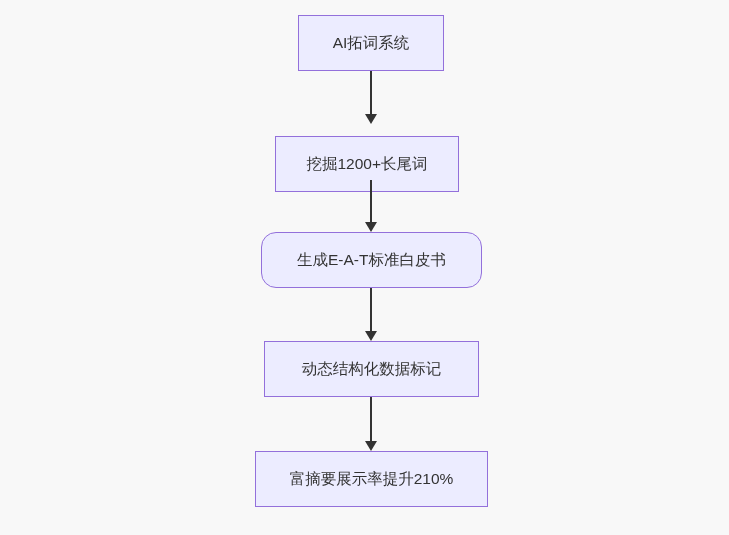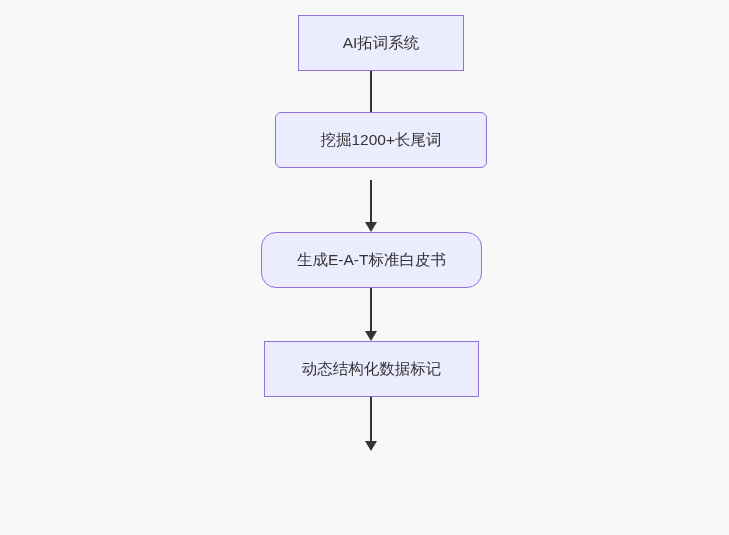--- a/index.html
+++ b/index.html
@@ -52,30 +52,30 @@
     border-left: 6px solid transparent;
     border-right: 6px solid transparent;
     border-top: 10px solid var(--line);
   }
 </style>
 </head>
 <body>
 
 <div class="canvas">
 
-  <div class="flow-node" style="left:298px; top:15px; width:166px;">
+  <div class="flow-node" style="left:298px; top:15px; width:146px;">
     <span>AI拓词系统</span>
   </div>
 
   <div class="arrow" style="top:71px; height:53px;">
     <div class="shaft"></div>
     <div class="head"></div>
   </div>
 
-  <div class="flow-node" style="left:275px; top:112px; width:212px;border-radius:6px;">
+  <div class="flow-node" style="left:275px; top:136px; width:184px;">
     <span>挖掘1200+长尾词</span>
   </div>
 
   <div class="arrow" style="top:180px; height:52px;">
     <div class="shaft"></div>
     <div class="head"></div>
   </div>
 
   <div class="flow-node" style="left:261px; top:232px; width:221px;border-radius:15px;">
     <span>生成E-A-T标准白皮书</span>
@@ -88,14 +88,17 @@
 
   <div class="flow-node" style="left:264px; top:341px; width:215px;">
     <span>动态结构化数据标记</span>
   </div>
 
   <div class="arrow" style="top:397px; height:54px;">
     <div class="shaft"></div>
     <div class="head"></div>
   </div>
 
+  <div class="flow-node" style="left:255px; top:451px; width:233px;">
+    <span>富摘要展示率提升210%</span>
+  </div>
 
 </div>
 
 </body></html>

